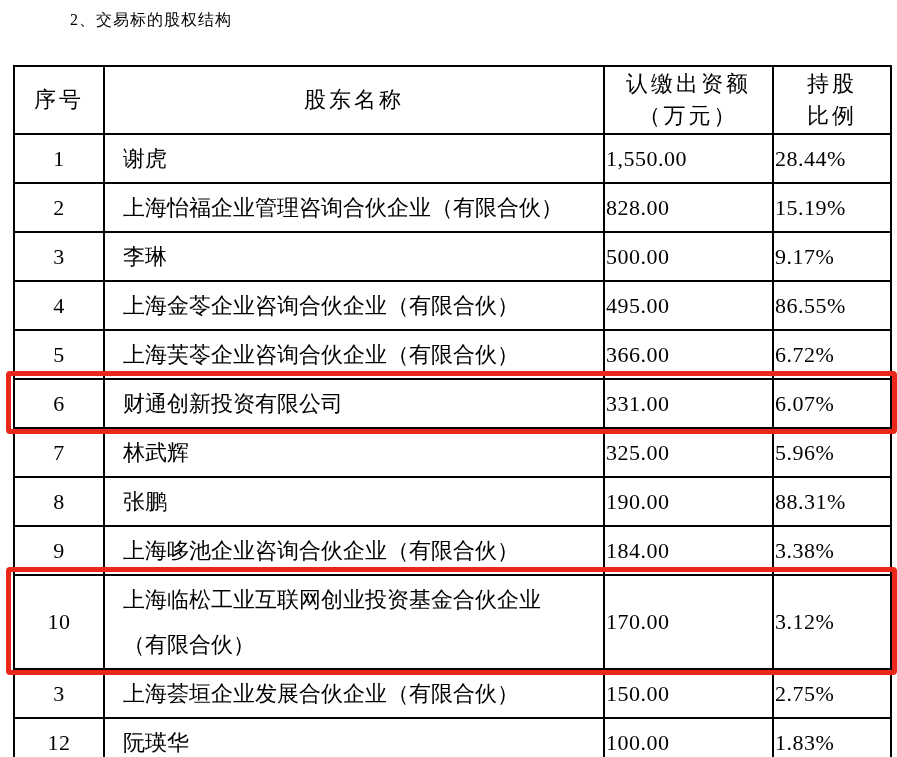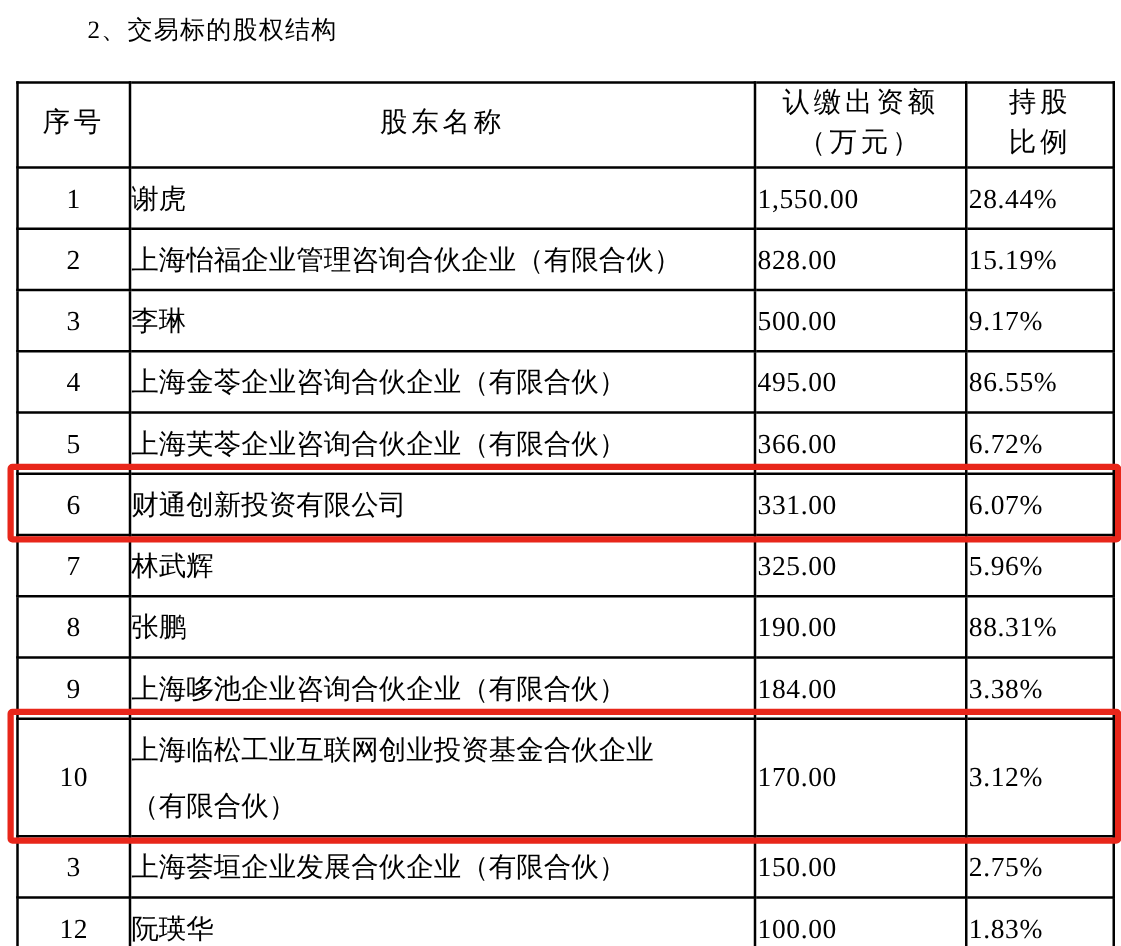--- a/index.html
+++ b/index.html
@@ -16,21 +16,21 @@
     width: 897px;
     height: 757px;
     background: #ffffff;
     overflow: hidden;
   }
   .title {
     position: absolute;
     left: 70px;
     top: 10px;
     margin: 0;
-    font-size: 20px;
+    font-size: 16px;
     font-weight: 400;
     letter-spacing: 1px;
     white-space: nowrap;
   }
   .table-wrap {
     position: absolute;
     left: 13px;
     top: 65px;
     width: 877px;
   }
@@ -38,38 +38,38 @@
     border-collapse: collapse;
     table-layout: fixed;
     width: 100%;
   }
   th, td {
     border: 2px solid #000000;
     font-weight: 400;
     vertical-align: middle;
     overflow: hidden;
   }
-  thead tr { height: 63px; font-family: Liberation Mono, monospace; }
+  thead tr { height: 63px; }
   th {
     font-size: 22px;
     text-align: center;
     white-space: pre-line;
     line-height: 32px;
     letter-spacing: 3px;
   }
   tbody tr { height: 48px; }
   tbody tr.row-short { height: 42px; }
   td { font-size: 22px; }
   td.c-index {
     text-align: center;
     letter-spacing: 0.5px;
   }
   td.c-name {
     text-align: left;
-    padding-left: 0;
+    padding-left: 18px;
     white-space: pre-line;
     line-height: 45px;
   }
   td.c-amount, td.c-ratio {
     text-align: left;
     padding-right: 10px;
     letter-spacing: 0.5px;
   }
   .red-box {
     position: absolute;

